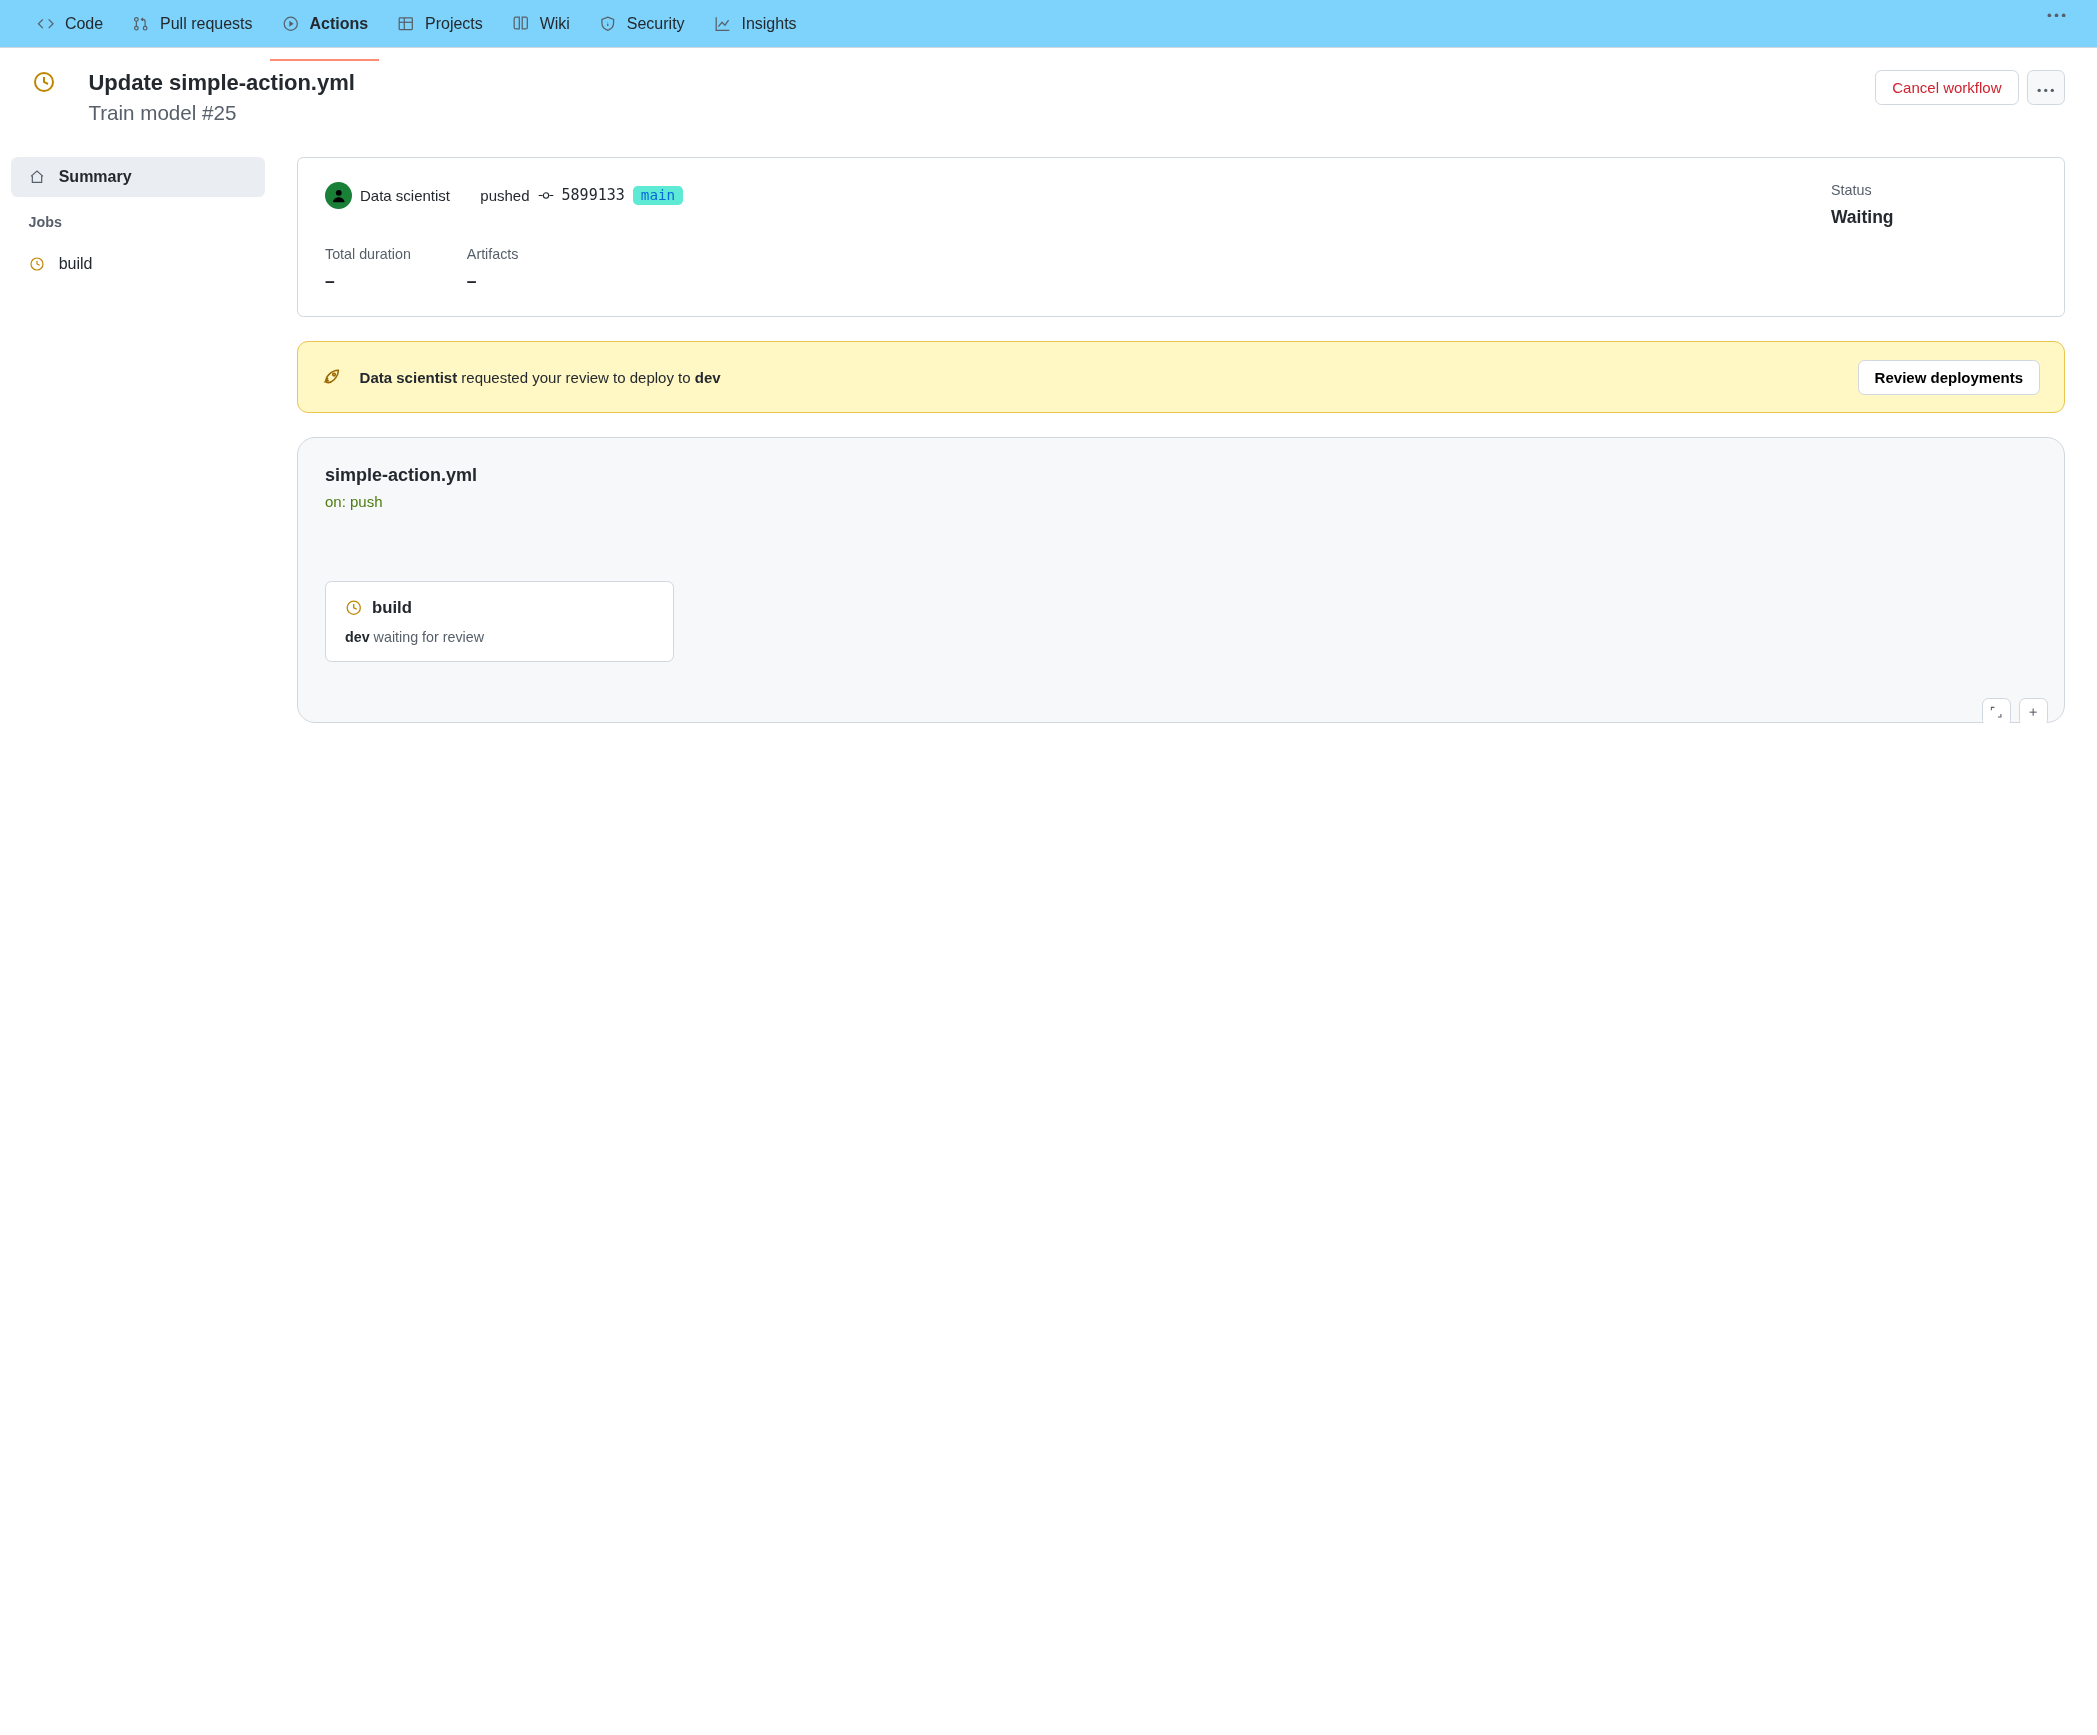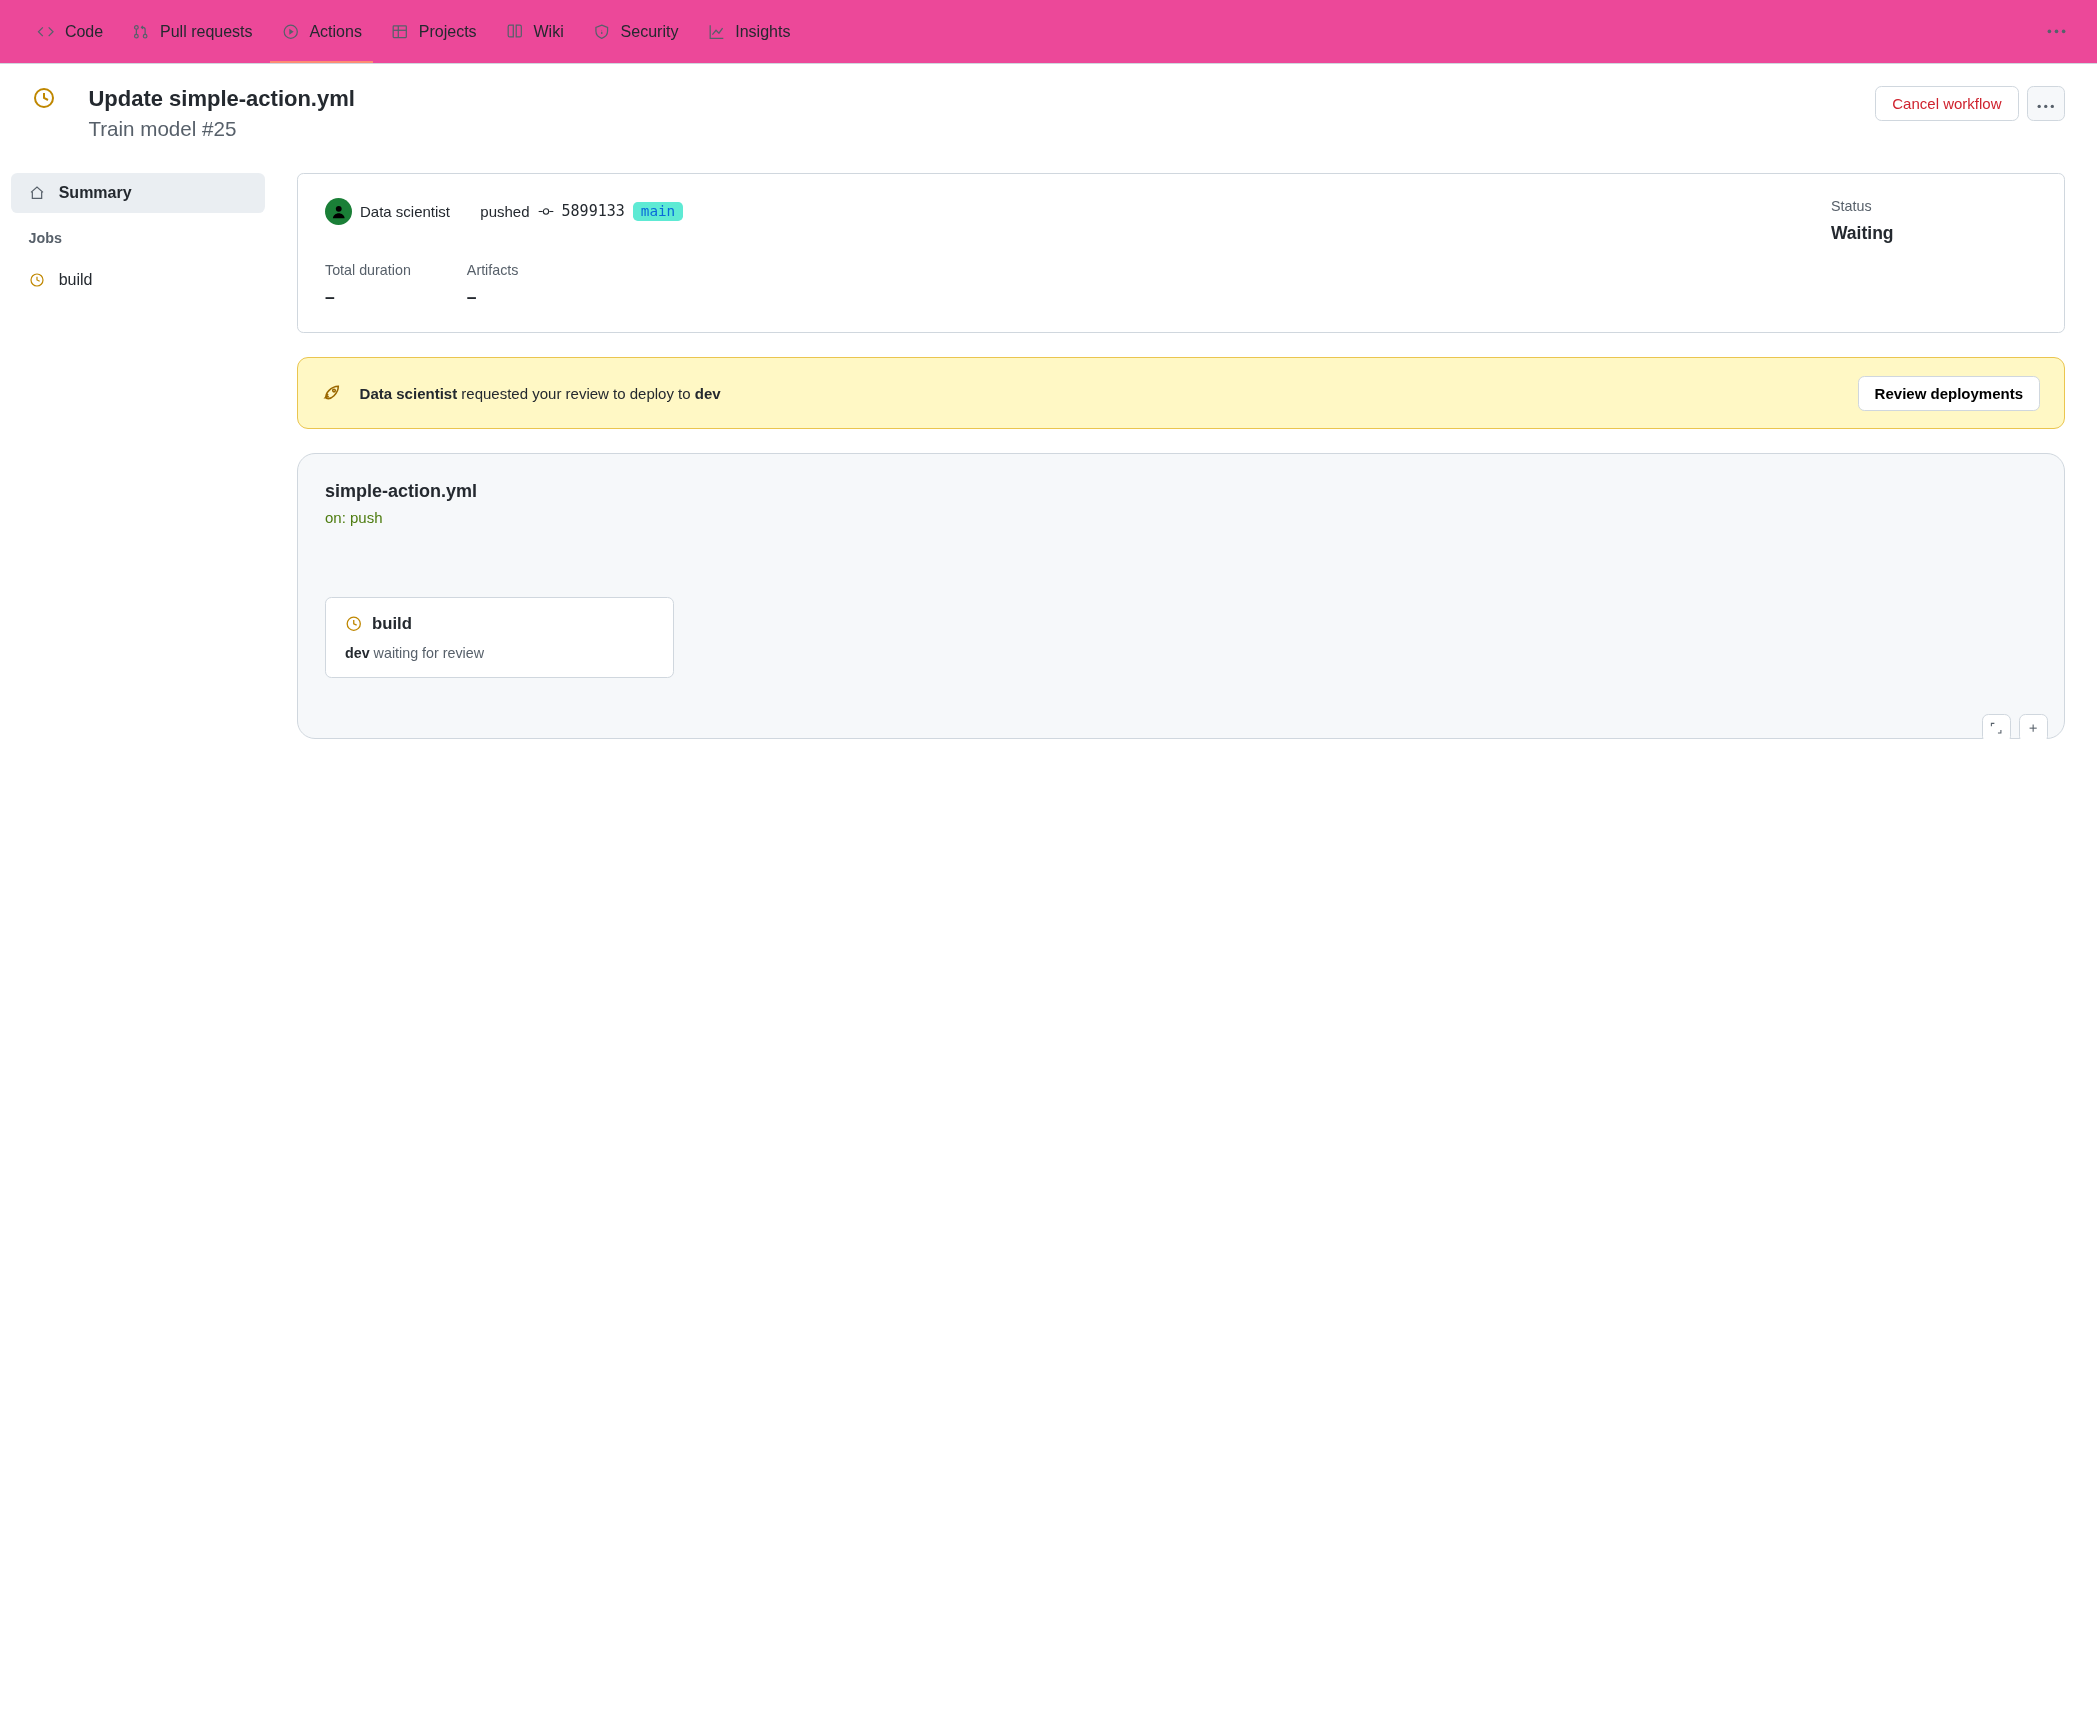--- a/index.html
+++ b/index.html
@@ -1,21 +1,21 @@
 <!DOCTYPE html>
 <html style="font-size:12.7px"><head>
 <meta charset="utf-8">
 <style>
 * { box-sizing: border-box; margin: 0; padding: 0; }
 body { font-family: -apple-system, BlinkMacSystemFont, "Segoe UI", Helvetica, Arial, sans-serif; background: #fff; color: #24292f; font-size: 11px; }
 
 
-.topnav { display: flex; align-items: center; gap: 6.4px; padding: 0 25.4px; height: 64px; background: #ec4899; border-bottom: 0.8px solid #d0d7de; }
+.topnav { display: flex; gap: 6.4px; padding: 0 25.4px; height: 48px; background: #7dd3fc; border-bottom: 0.8px solid #d0d7de; }
 .nav-item { display: flex; align-items: center; gap: 9.5px; padding: 8px 11px; font-size: 16px; color: #24292f; cursor: pointer; position: relative; }
-.nav-item.active { font-weight: 400; }
+.nav-item.active { font-weight: 700; }
 .nav-item.active::after { content: ""; position: absolute; left: 0; right: 0; bottom: -14.3px; height: 2.4px; background: #fd8c73; }
 .nav-icon { width: 19px; height: 19px; display: flex; align-items: center; justify-content: center; }
 .nav-icon svg { width: 17.5px; height: 17.5px; fill: none; stroke: #57606a; stroke-width: 1.7; }
 .nav-spacer { flex: 1; }
 .kebab { width: 30px; height: 30px; display: flex; align-items: center; justify-content: center; cursor: pointer; }
 .kebab svg { width: 19px; height: 4.8px; fill: #57606a; }
 
 
 .header-row { display: flex; align-items: flex-start; padding: 22px 32px 0 32px; }
 .header-left { display: flex; align-items: flex-start; gap: 31px; flex: 1; }

